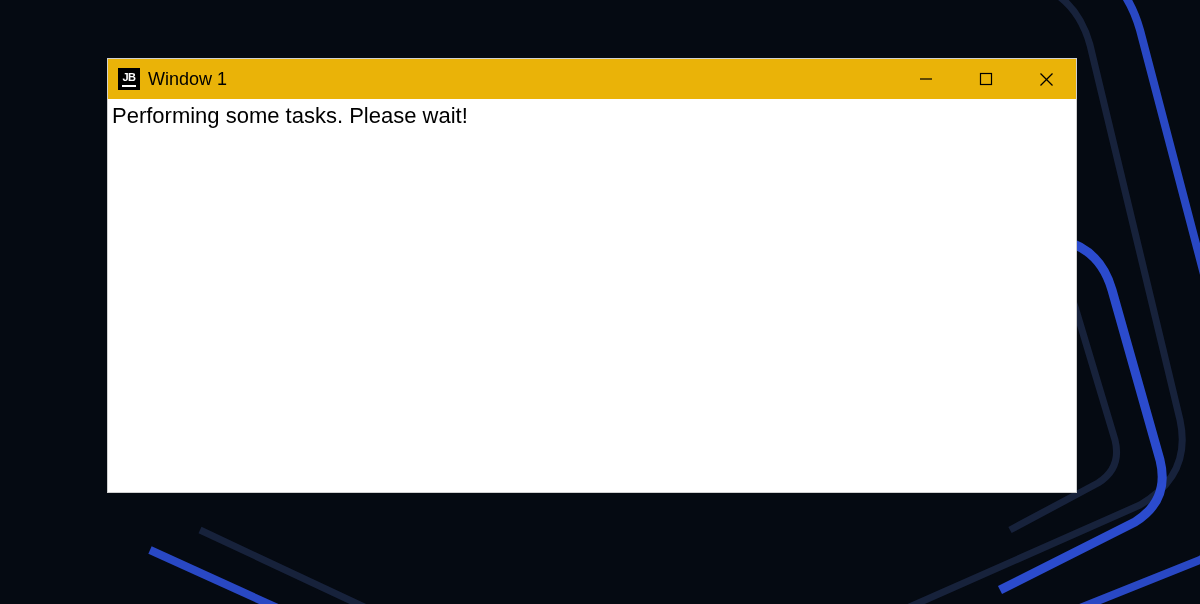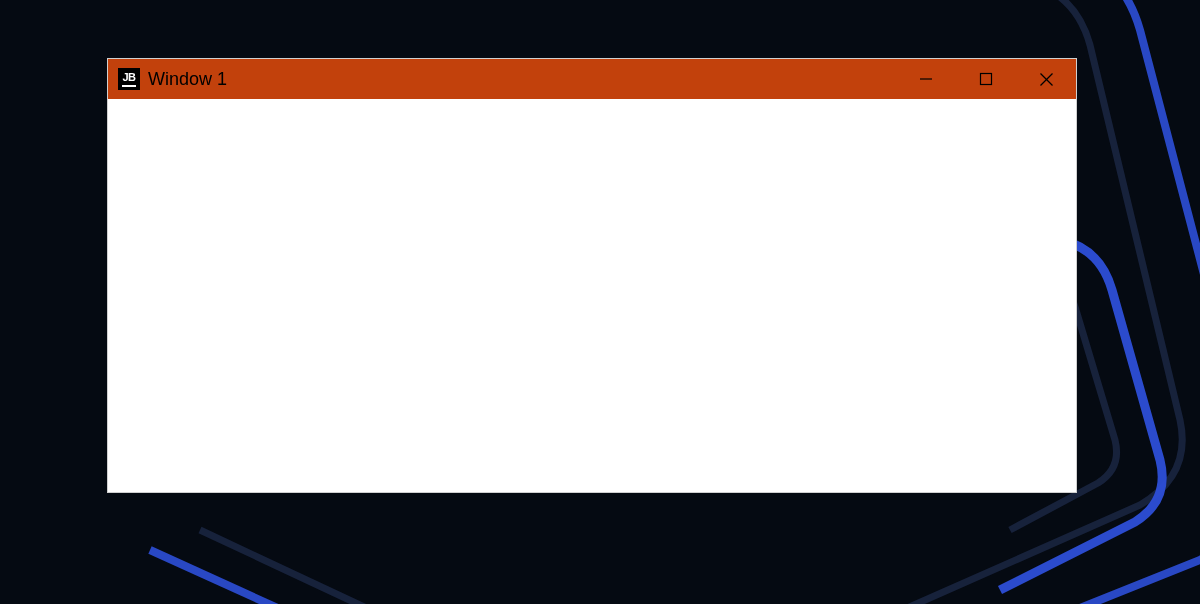--- a/index.html
+++ b/index.html
@@ -31,21 +31,21 @@
       height: 435px;
       background: #ffffff;
       z-index: 10;
       border: 1px solid #d0d0d0;
     }
     .titlebar {
       height: 40px;
       display: flex;
       align-items: center;
       justify-content: space-between;
-      background: #c2410c;
+      background: #eab308;
       padding: 0;
     }
     .titlebar-left {
       display: flex;
       align-items: center;
       gap: 8px;
       padding-left: 10px;
     }
     .app-icon {
       width: 22px;
@@ -142,13 +142,16 @@
         </svg>
       </div>
       <div class="control-btn">
         <svg width="15" height="15" viewBox="0 0 15 15">
           <line x1="1.5" y1="1.5" x2="13.5" y2="13.5"></line>
           <line x1="13.5" y1="1.5" x2="1.5" y2="13.5"></line>
         </svg>
       </div>
     </div>
   </div>
+  <div class="content">
+    <div class="status-text">Performing some tasks. Please wait!</div>
+  </div>
 </div>
 
 </body></html>

